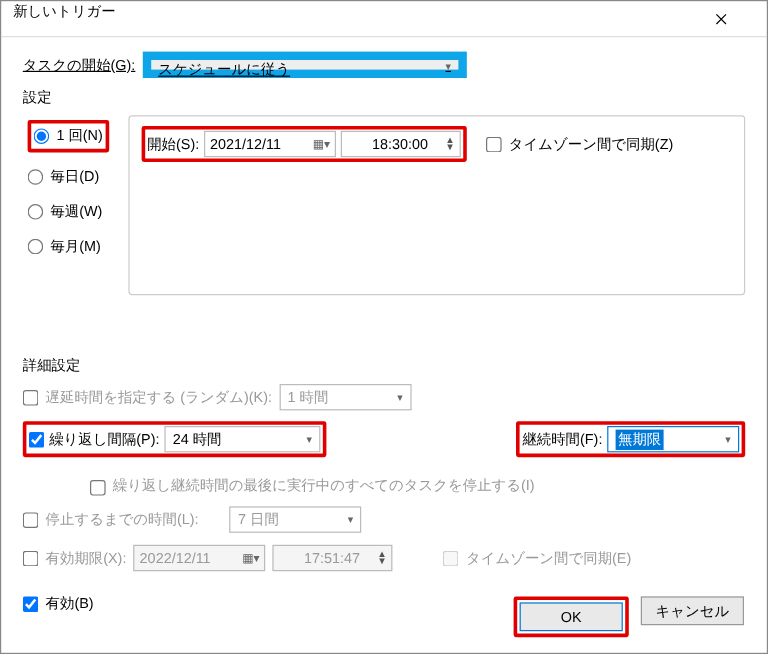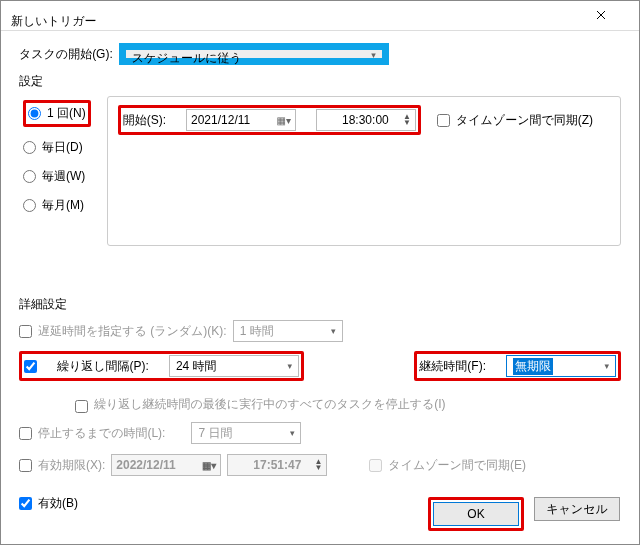--- a/index.html
+++ b/index.html
@@ -1,49 +1,49 @@
 <!DOCTYPE html>
 <html><head>
   <meta charset="utf-8">
   <style>
     * { box-sizing: border-box; margin: 0; padding: 0; }
     body { font-family: "Meiryo UI", "Yu Gothic UI", sans-serif; font-size: 12px; background: #fff; width: 640px; height: 545px; position: relative; overflow: hidden; }
     .window { width: 640px; height: 545px; border: 1px solid #888; background: #fff; }
-    .titlebar { display: flex; justify-content: space-between; align-items: flex-end; height: 30px; padding: 0 16px 0 10px; border-bottom: 1px solid #ddd; }
+    .titlebar { display: flex; justify-content: space-between; align-items: flex-start; height: 30px; padding: 0 16px 0 10px; border-bottom: 1px solid #ddd; }
     .titlebar-title { font-size: 12px; }
     .close-btn { width: 44px; height: 30px; display: flex; align-items: center; justify-content: center; cursor: pointer; }
     .content { padding: 12px 18px; }
-    .row { display: flex; align-items: center; margin-bottom: 8px; gap: 6px; }
+    .row { display: flex; align-items: center; margin-bottom: 8px; gap: 6px; text-decoration: underline; }
     .label { color: #000; }
     .dropdown { height: 22px; border: 7px solid #0ea5e9; background: #eee; padding: 0 6px; display: flex; align-items: flex-start; justify-content: space-between; min-width: 270px; }
     .dropdown .arrow { font-size: 9px; color: #666; }
     .section-label { margin: 4px 0 6px; }
     .settings-body { display: flex; gap: 16px; }
     .radio-col { display: flex; flex-direction: column; gap: 12px; padding: 4px 0 0 4px; }
     .radio-item { display: flex; align-items: center; gap: 6px; cursor: pointer; }
     .radio-item input { margin: 0; }
     .right-panel { flex: 1; border: 1px solid #ccc; border-radius: 3px; padding: 8px 10px; height: 150px; position: relative; }
     .text-input { height: 22px; border: 1px solid #bbb; background: #fff; padding: 0 4px; display: flex; align-items: center; justify-content: space-between; }
     .date-input { width: 110px; }
     .time-input { width: 100px; padding-left: 25px; }
     .spinner-btns { font-size: 8px; color: #555; line-height: 6px; margin-left: 3px; }
     .cal-icon { font-size: 10px; color: #666; margin-left: 4px; }
     .adv-section { margin-top: 50px; }
     .adv-row { display: flex; align-items: center; gap: 6px; margin-bottom: 8px; min-height: 24px; }
     .disabled { color: #999; }
-    .disabled .text-input, .disabled .dropdown { color: #999; background: #f5f5f5; font-weight: bold; }
+    .disabled .text-input, .disabled .dropdown { color: #999; background: #f5f5f5; }
     .small-drop { min-width: 110px; height: 22px; border: 1px solid #bbb; background: #fff; padding: 0 6px; display: flex; align-items: center; justify-content: space-between; }
     .small-drop .arrow { font-size: 9px; color: #666; }
     .highlight-blue { border: 1px solid #0078d7; }
     .selected-text { background: #0078d7; color: #fff; padding: 0 2px; }
     .button-bar { position: absolute; bottom: 14px; right: 20px; display: flex; gap: 10px; }
     .btn { width: 86px; height: 24px; border: 1px solid #999; background: #e9e9e9; display: flex; align-items: center; justify-content: center; cursor: pointer; }
     .btn-ok { border: 1px solid #0078d7; }
     .red-box { border: 3px solid #e00000; border-radius: 2px; padding: 2px; }
-    .red-box-tight { border: 3px solid #e00000; border-radius: 2px; padding: 1px 2px; display:inline-flex; align-items:center; gap:20px;}
+    .red-box-tight { border: 3px solid #e00000; border-radius: 2px; padding: 1px 2px; display:inline-flex; align-items:center; gap:4px;}
     .indent { margin-left: 56px; align-items: flex-end; }
     .sync-group { display:inline-flex; align-items:center; gap:6px; margin-left:16px;}
     .start-row { display:flex; align-items:center; }
   </style>
 </head>
 <body>
 
 <div class="window">
   <div class="titlebar">
     <span class="titlebar-title">新しいトリガー</span>

